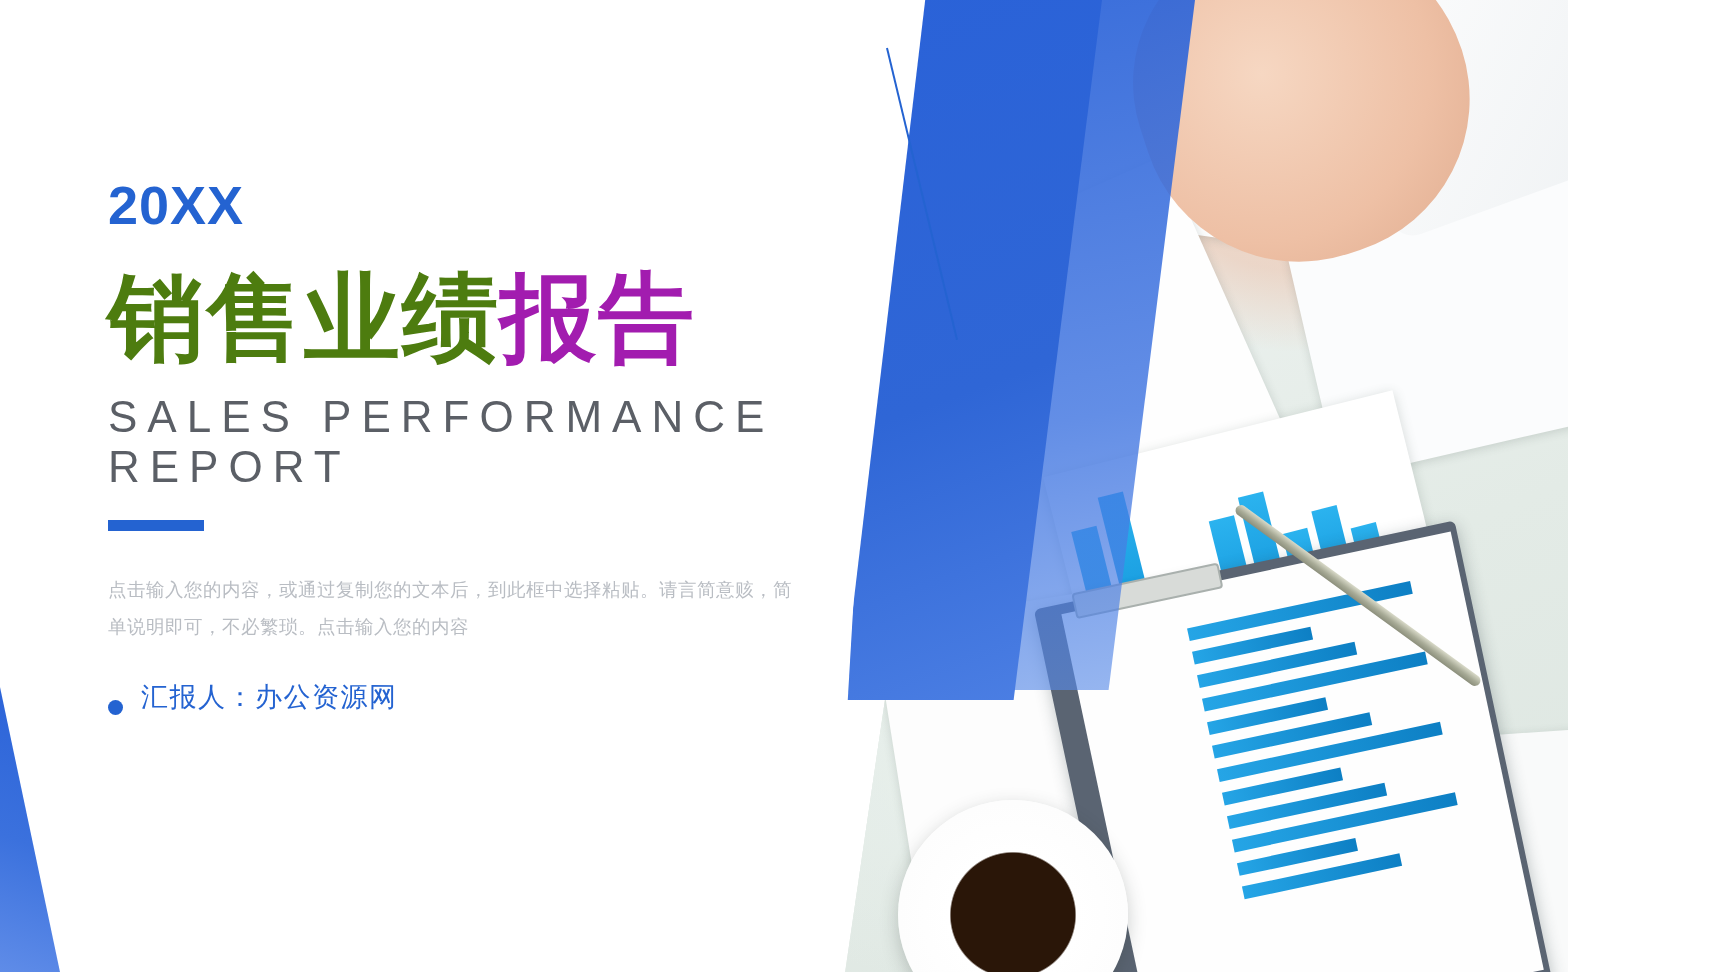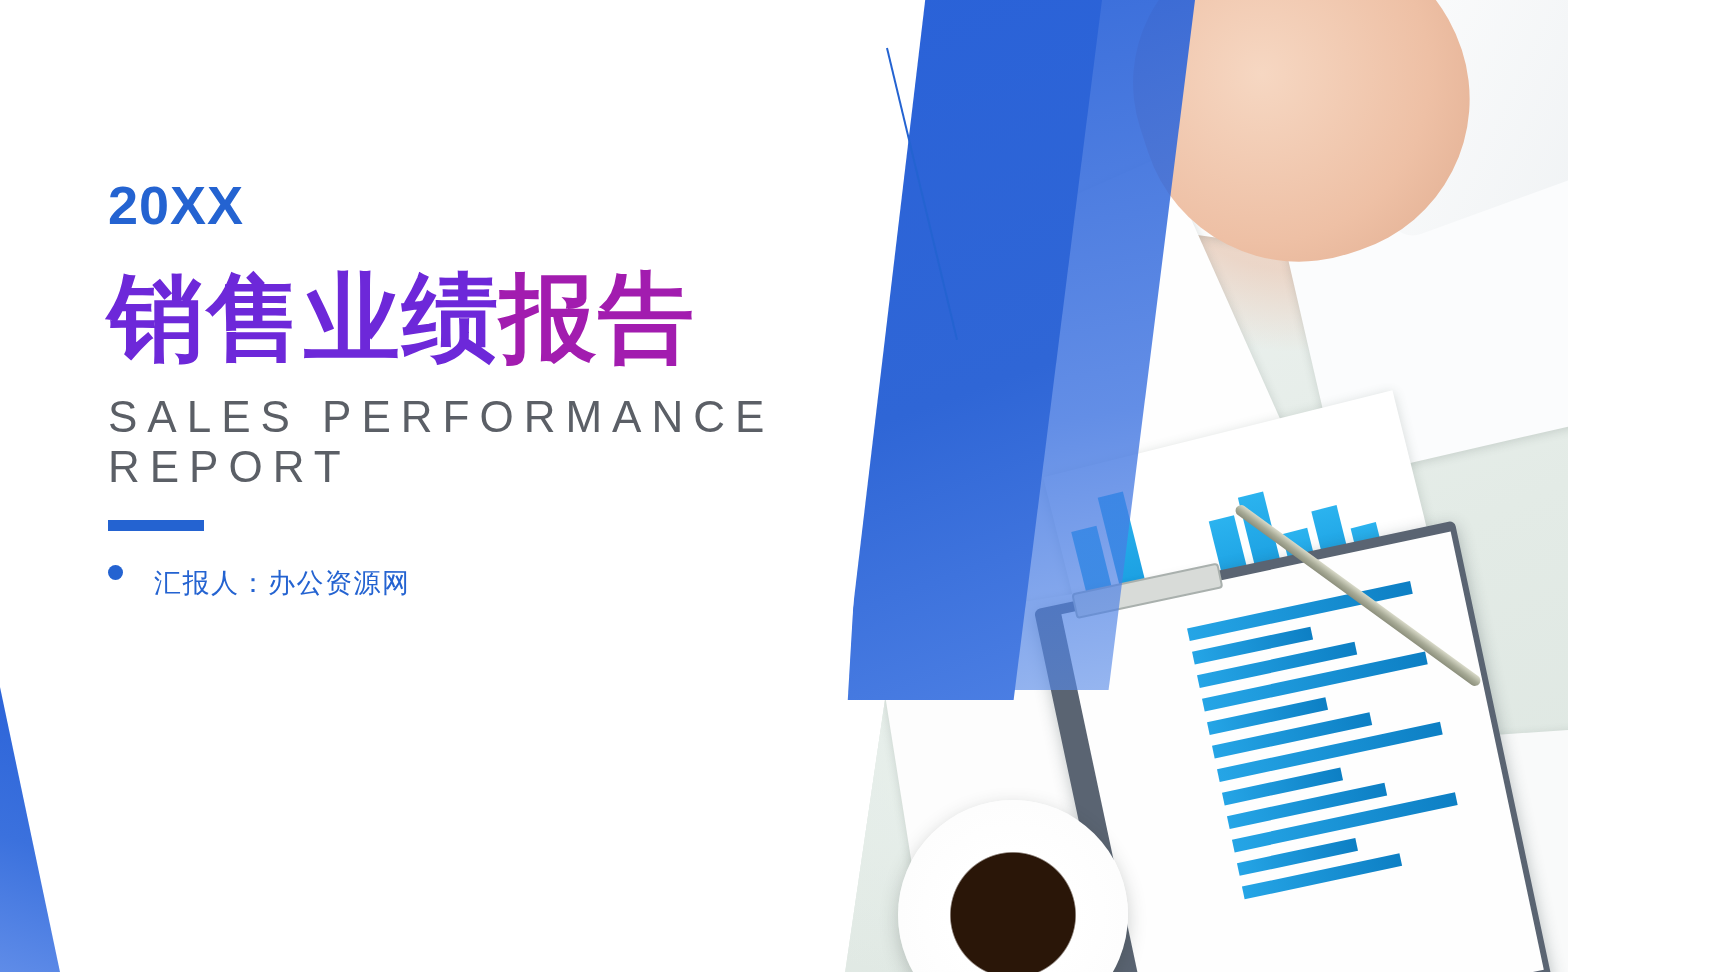--- a/index.html
+++ b/index.html
@@ -168,21 +168,21 @@
     line-height:1;
   }
   .headline{
     margin-top:34px;
     font-size:96px;
     font-weight:800;
     line-height:1.08;
     letter-spacing:2px;
     white-space:nowrap;
   }
-  .headline .hl-blue{ color:#6d28d9; }
+  .headline .hl-blue{ color:#4d7c0f; }
   .headline .hl-dark{ color:#a21caf; }
 
   .subtitle{
     margin-top:22px;
     font-size:44px;
     font-weight:500;
     color:#5b5f66;
     letter-spacing:10px;
   }
   .accent-bar{
@@ -194,22 +194,22 @@
     margin-top:40px;
     font-size:18.5px;
     line-height:2.0;
     color:#b9bdc3;
     letter-spacing:.5px;
     max-width:700px;
   }
   .presenter{
     margin-top:34px;
     display:flex;
-    align-items:flex-start;
-    gap:31px;
+    align-items:flex-end;
+    gap:18px;
   }
   .bullet-dot{
     width:15px; height:15px; border-radius:50%;
     background:#2463d1;
     flex:0 0 auto;
   }
   .presenter-text{
     font-size:27px;
     color:#2463d1;
     letter-spacing:1.5px;
@@ -304,20 +304,21 @@
     <div class="year">20XX</div>
 
     <div class="headline">
       <span class="hl-blue">销售业绩</span><span class="hl-dark">报告</span>
     </div>
 
     <div class="subtitle">SALES PERFORMANCE REPORT</div>
 
     <div class="accent-bar"></div>
 
+    <div class="para">点击输入您的内容，或通过复制您的文本后，到此框中选择粘贴。请言简意赅，简单说明即可，不必繁琐。点击输入您的内容</div>
 
     <div class="presenter">
       <span class="bullet-dot"></span>
       <span class="presenter-text">汇报人：办公资源网</span>
     </div>
 
   </div>
 </div>
 
 </body></html>

